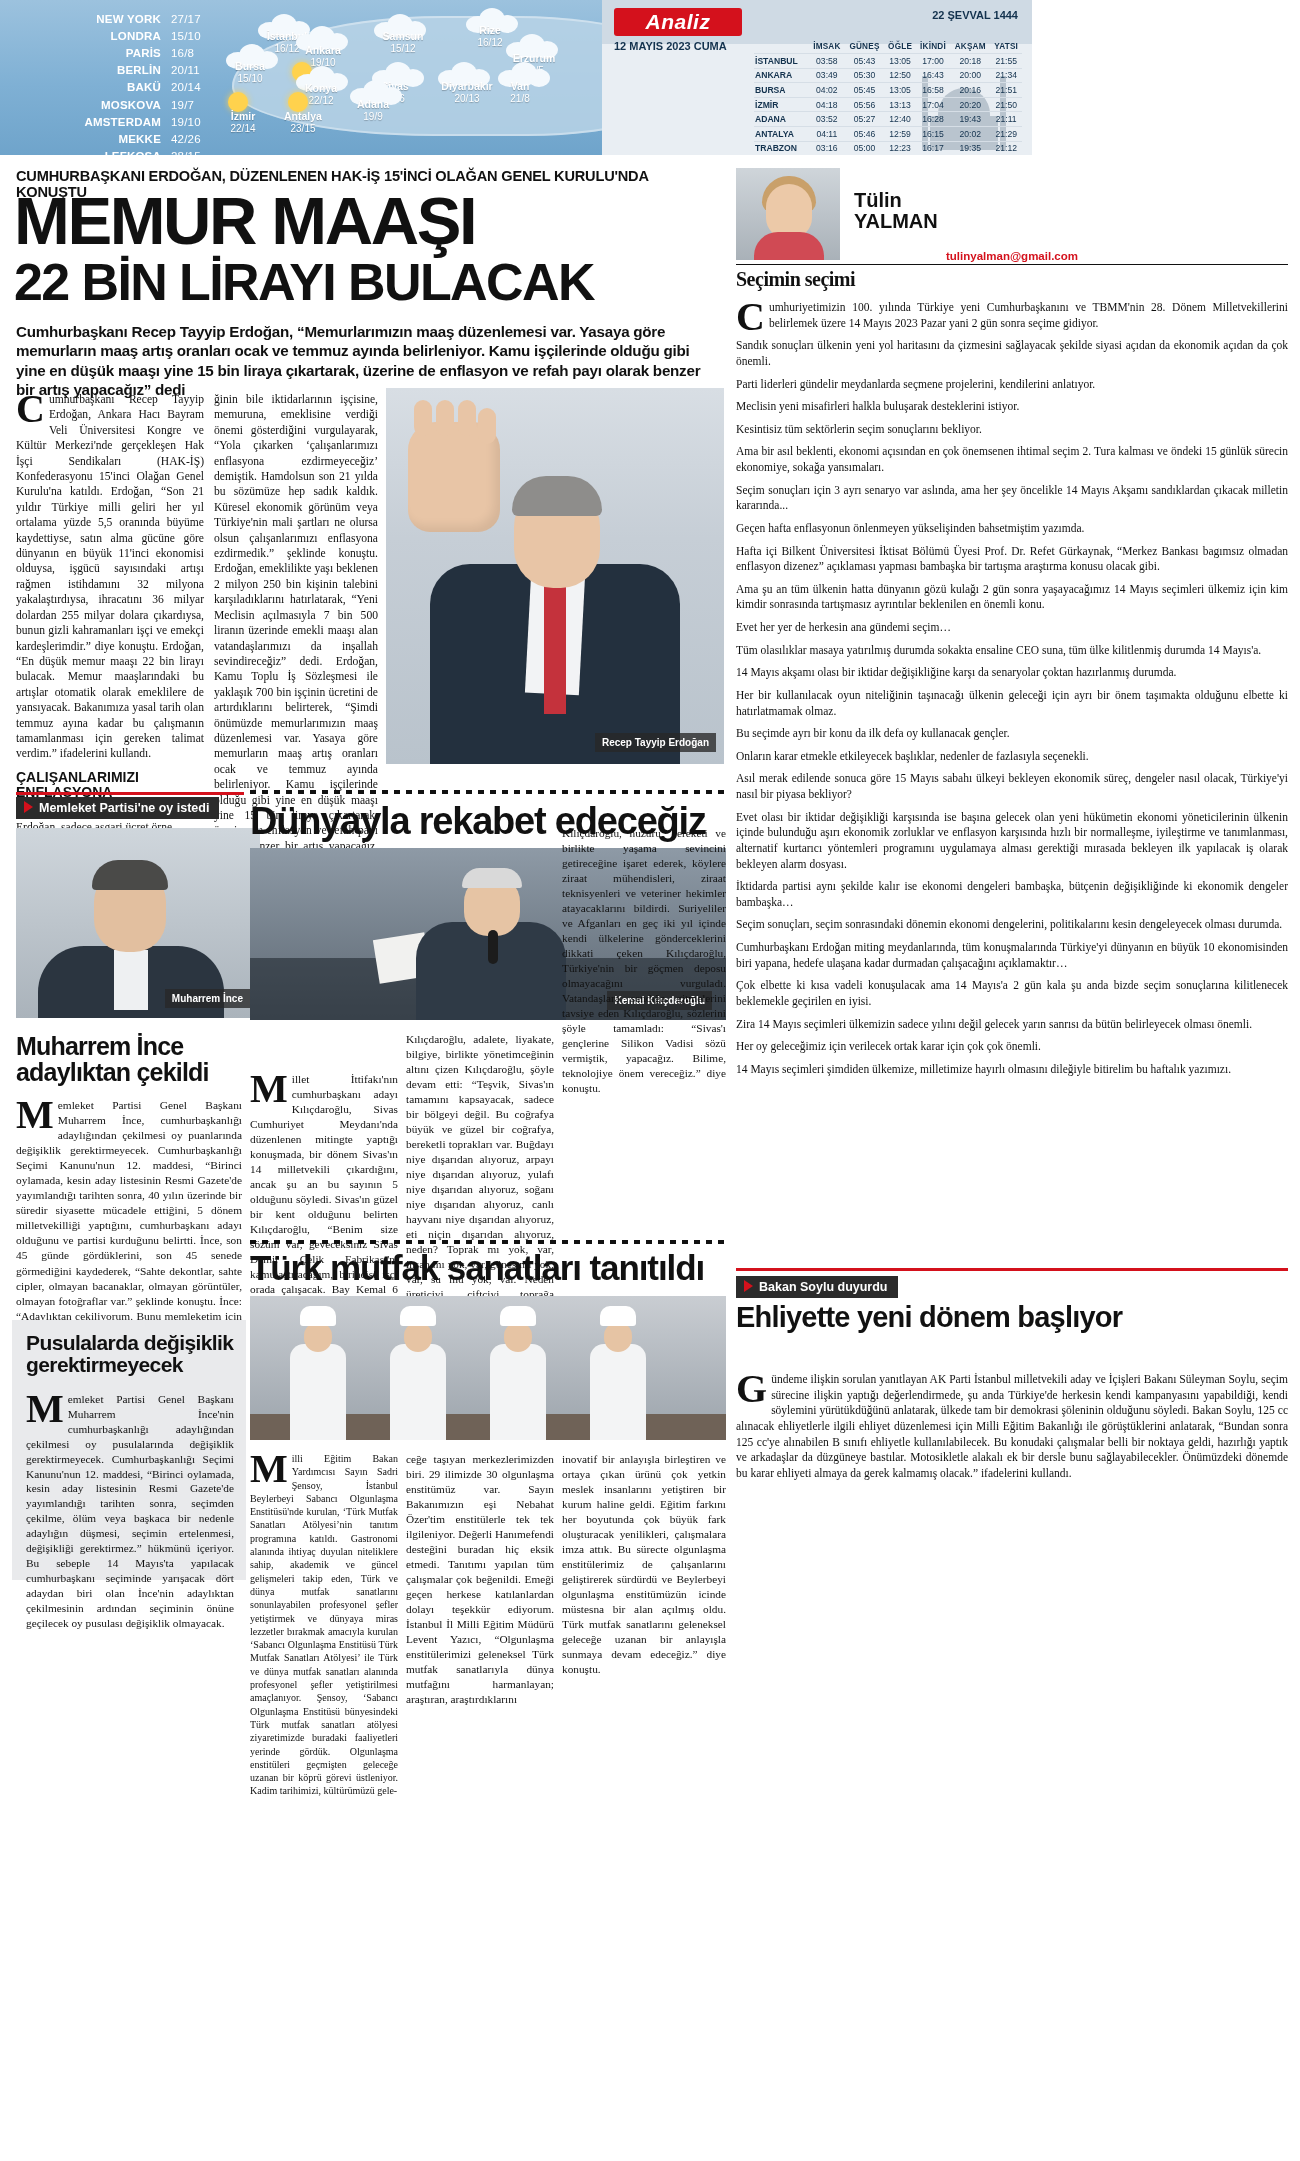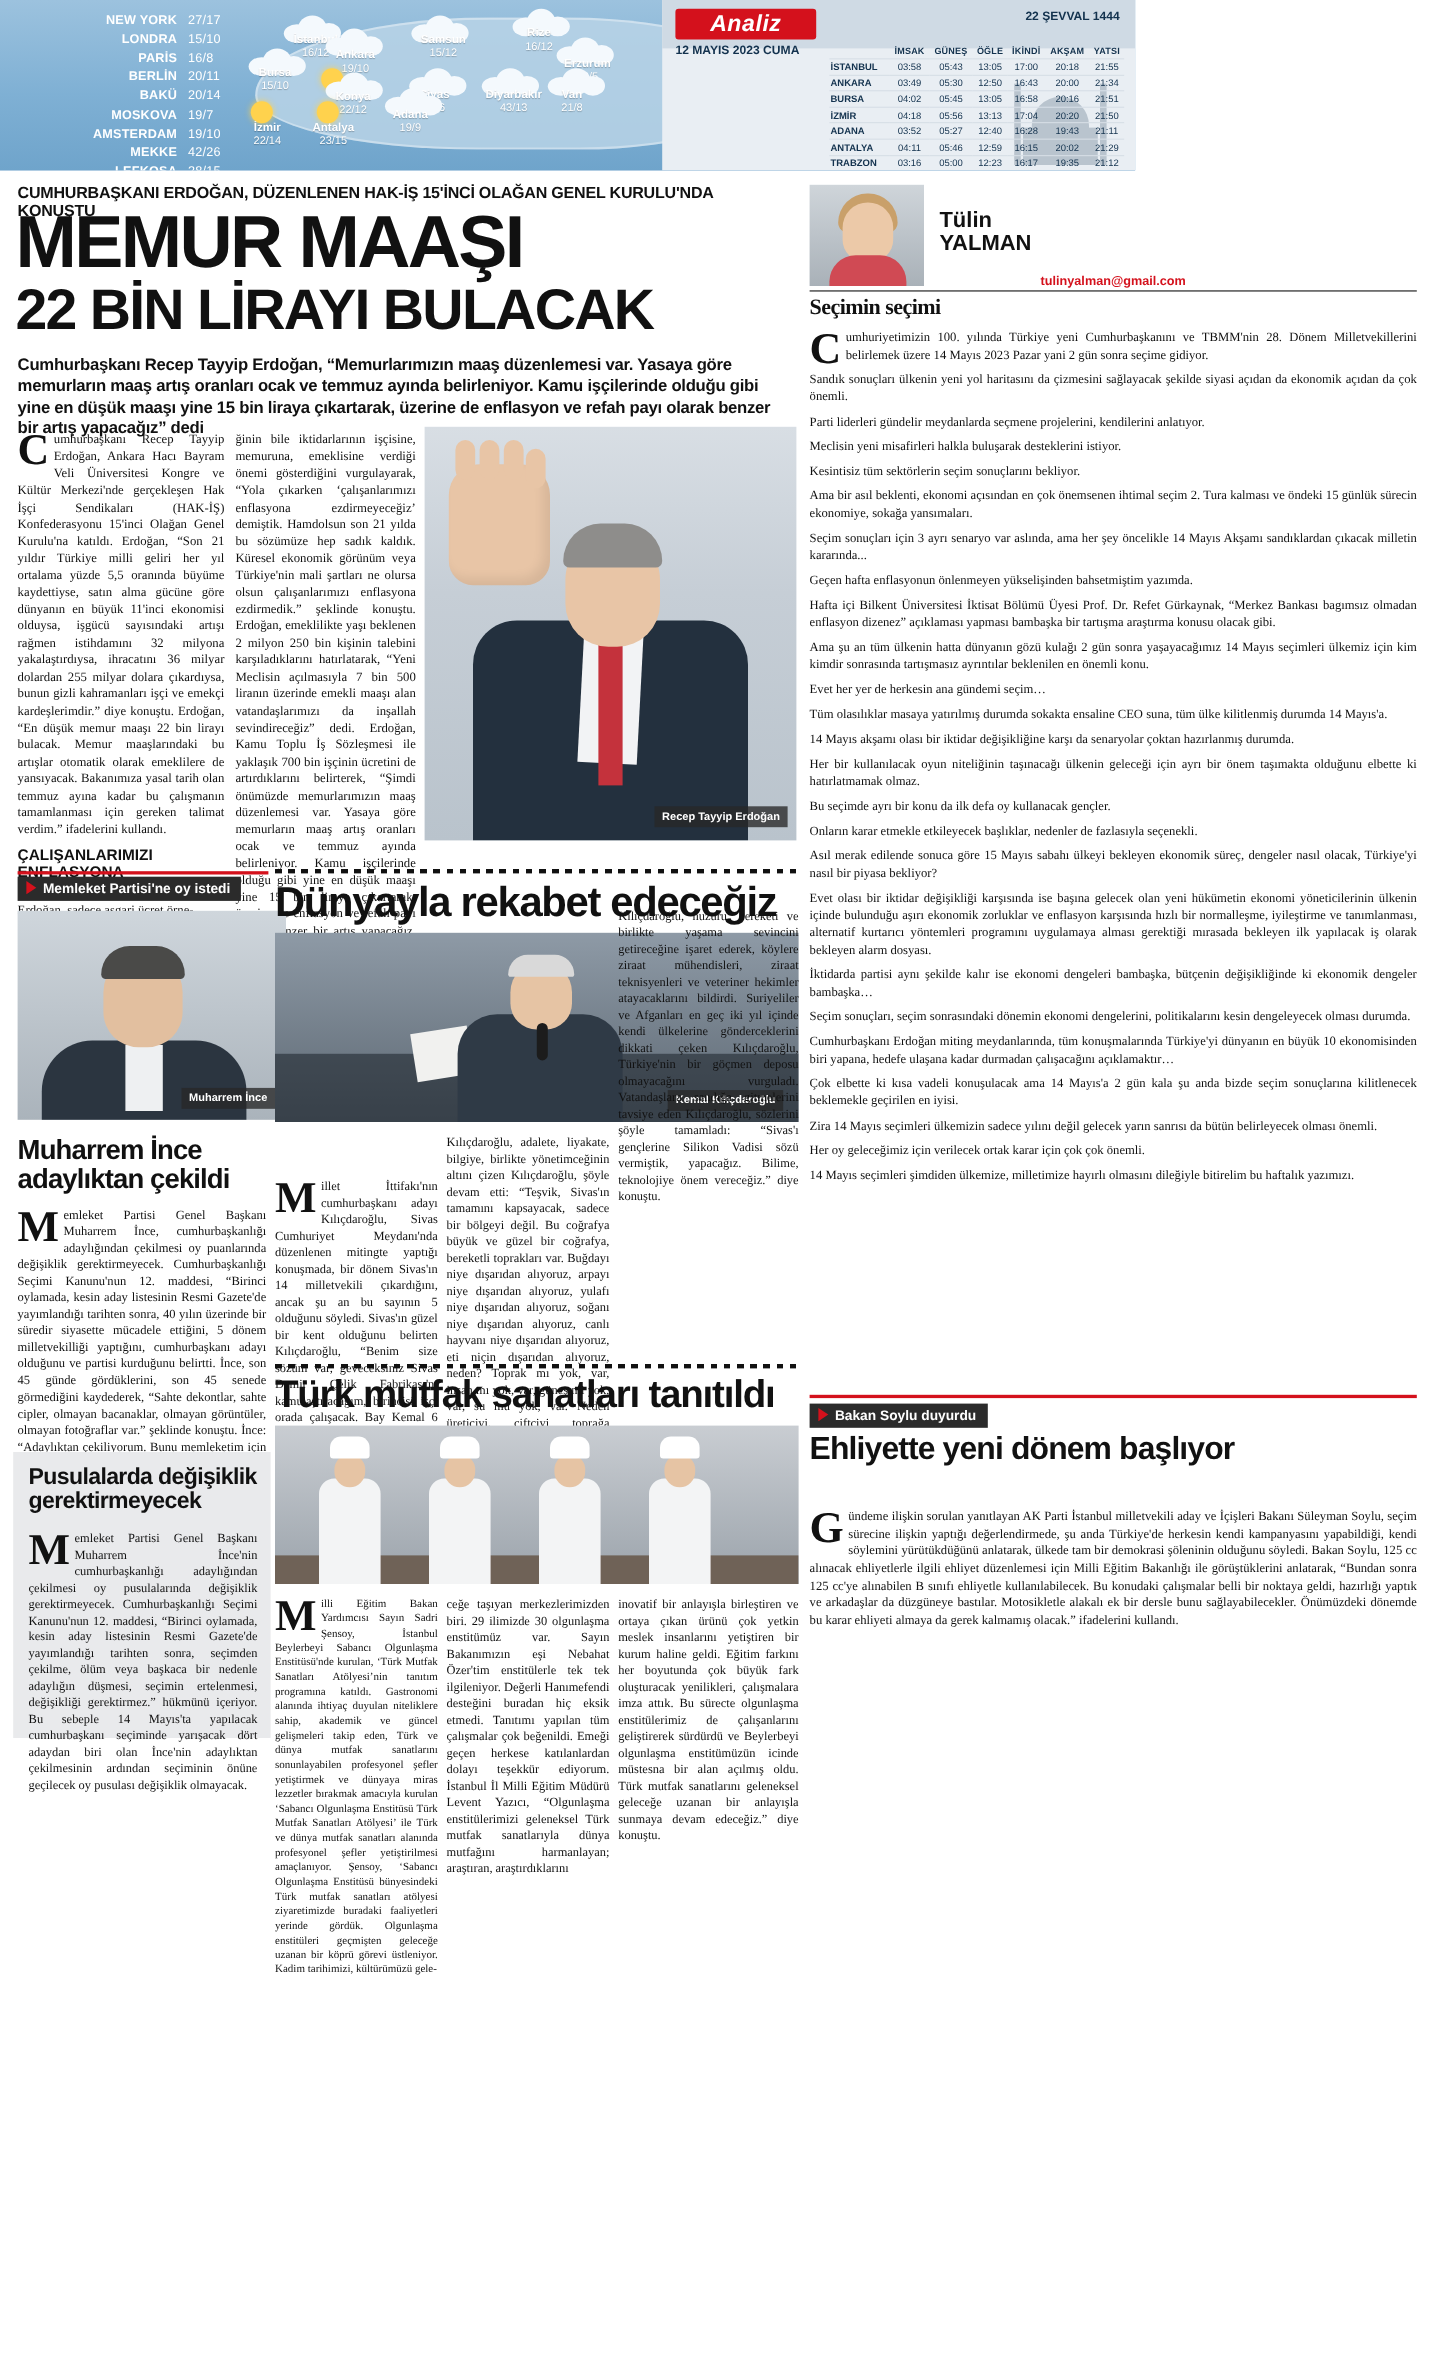--- a/index.html
+++ b/index.html
@@ -239,21 +239,21 @@
         <i></i>
         <i></i>
       </div>
     <div class="wx" style="left:364px;top:80px;width:62px"><span>Sivas</span><br><span class="t">18/6</span></div>
 
     <div class="cloudgrp" style="left:438px;top:62px">
         <i></i>
         <i></i>
         <i></i>
       </div>
-    <div class="wx" style="left:426px;top:80px;width:82px"><span>Diyarbakır</span><br><span class="t">43/13</span></div>
+    <div class="wx" style="left:426px;top:80px;width:82px"><span>Diyarbakır</span><br><span class="t">20/13</span></div>
 
     <div class="cloudgrp" style="left:498px;top:62px">
         <i></i>
         <i></i>
         <i></i>
       </div>
     <div class="wx" style="left:492px;top:80px;width:56px"><span>Van</span><br><span class="t">21/8</span></div>
 
     <div class="sun" style="left:228px;top:92px"></div>
     <div class="wx" style="left:212px;top:110px;width:62px"><span>İzmir</span><br><span class="t">22/14</span></div>

